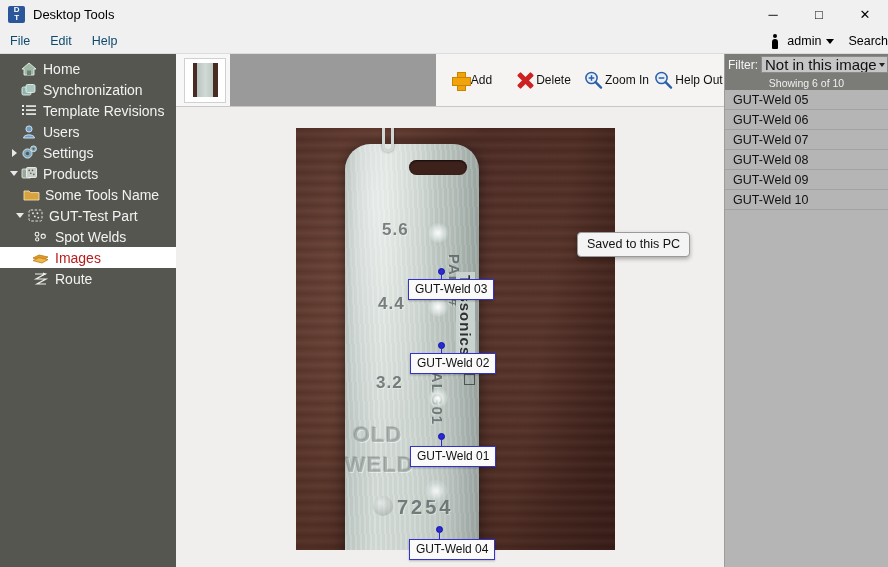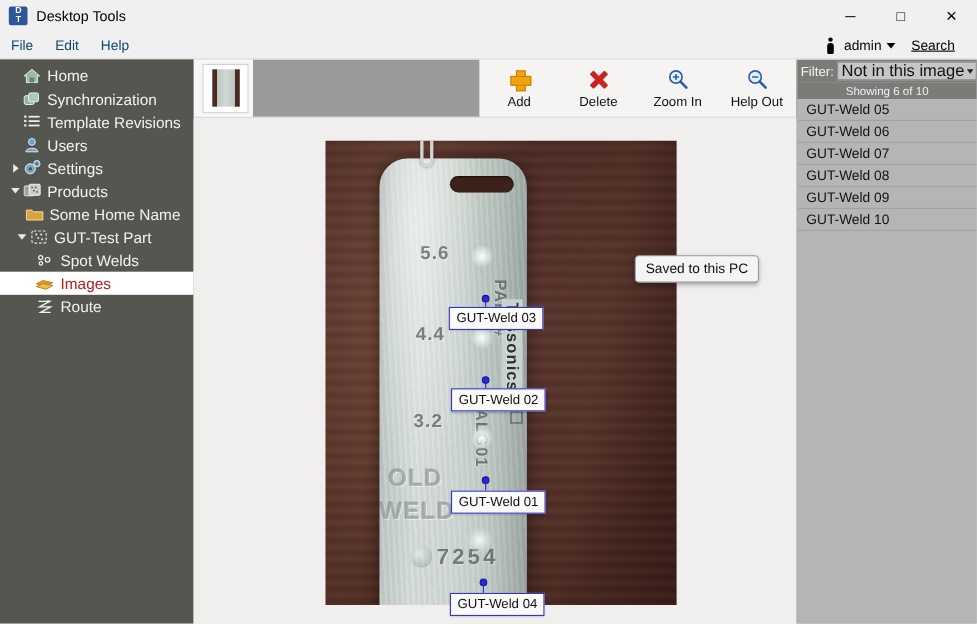--- a/index.html
+++ b/index.html
@@ -62,21 +62,21 @@
     border-radius: 3px 3px 1px 1px;
   }
   .username { font-size: 12.5px; color: #000; }
   .caret-dn {
     margin-left: 5px; margin-right: 14px;
     width: 0; height: 0;
     border-left: 4px solid transparent;
     border-right: 4px solid transparent;
     border-top: 5px solid #000;
   }
-  .search-link { font-size: 12.5px; color: #000; margin-right: 20px; text-decoration: underline; }
+  .search-link { font-size: 12.5px; color: #000; margin-right: 0; }
 
   
   .workspace {
     display: flex;
     height: 513px;
     width: 888px;
   }
 
   
   .sidebar {
@@ -136,21 +136,21 @@
     display: flex; align-items: center; justify-content: center;
   }
   .thumb-inner {
     width: 25px; height: 34px;
     background: linear-gradient(90deg,#4a2b23 0%,#4a2b23 18%,#b9c4c0 18%,#d2dad6 50%,#b9c4c0 82%,#4a2b23 82%,#4a2b23 100%);
   }
   .thumbfill { background: #9a9a9a; flex: 1 1 auto; }
   .tb-actions { display: flex; align-items: center; background: #f5f4f2; }
   .tbtn {
     width: 72px; height: 53px;
-    display: flex; flex-direction: column;
+    display: flex; flex-direction: row;
     align-items: center; justify-content: center;
     gap: 2px; font-size: 12px; color: #111;
   }
   .tbtn .ic { height: 22px; display: flex; align-items: center; justify-content: center; }
 
   
   .ic-plus { position: relative; width: 17px; height: 17px; }
   .ic-plus::before, .ic-plus::after {
     content: ""; position: absolute; background: #f0a30a;
     border: 1px solid #c98400;
@@ -434,21 +434,21 @@
       </div>
       <span>Products</span>
     </div>
 
     <div class="navitem indent-1">
       <div class="nav-ico">
         <svg width="17" height="14" viewBox="0 0 17 14">
           <path d="M1 3 L6 3 L7.4 4.6 L16 4.6 L16 12 L1 12 Z" fill="#d8a23c" stroke="#f0dcae" stroke-width="0.9"></path>
         </svg>
       </div>
-      <span>Some Home Name</span>
+      <span>Some Tools Name</span>
     </div>
 
     <div class="navitem indent-2">
       <div class="nav-exp">
           <div class="tri-d"></div>
         </div>
       <div class="nav-ico">
         <svg width="17" height="15" viewBox="0 0 17 15">
           <rect x="2" y="2" width="13" height="11" rx="1.6" fill="none" stroke="#e2e8e2" stroke-width="1" stroke-dasharray="2.5 1.6"></rect>
           <circle cx="6" cy="5.2" r="0.95" fill="#e2e8e2"></circle>

